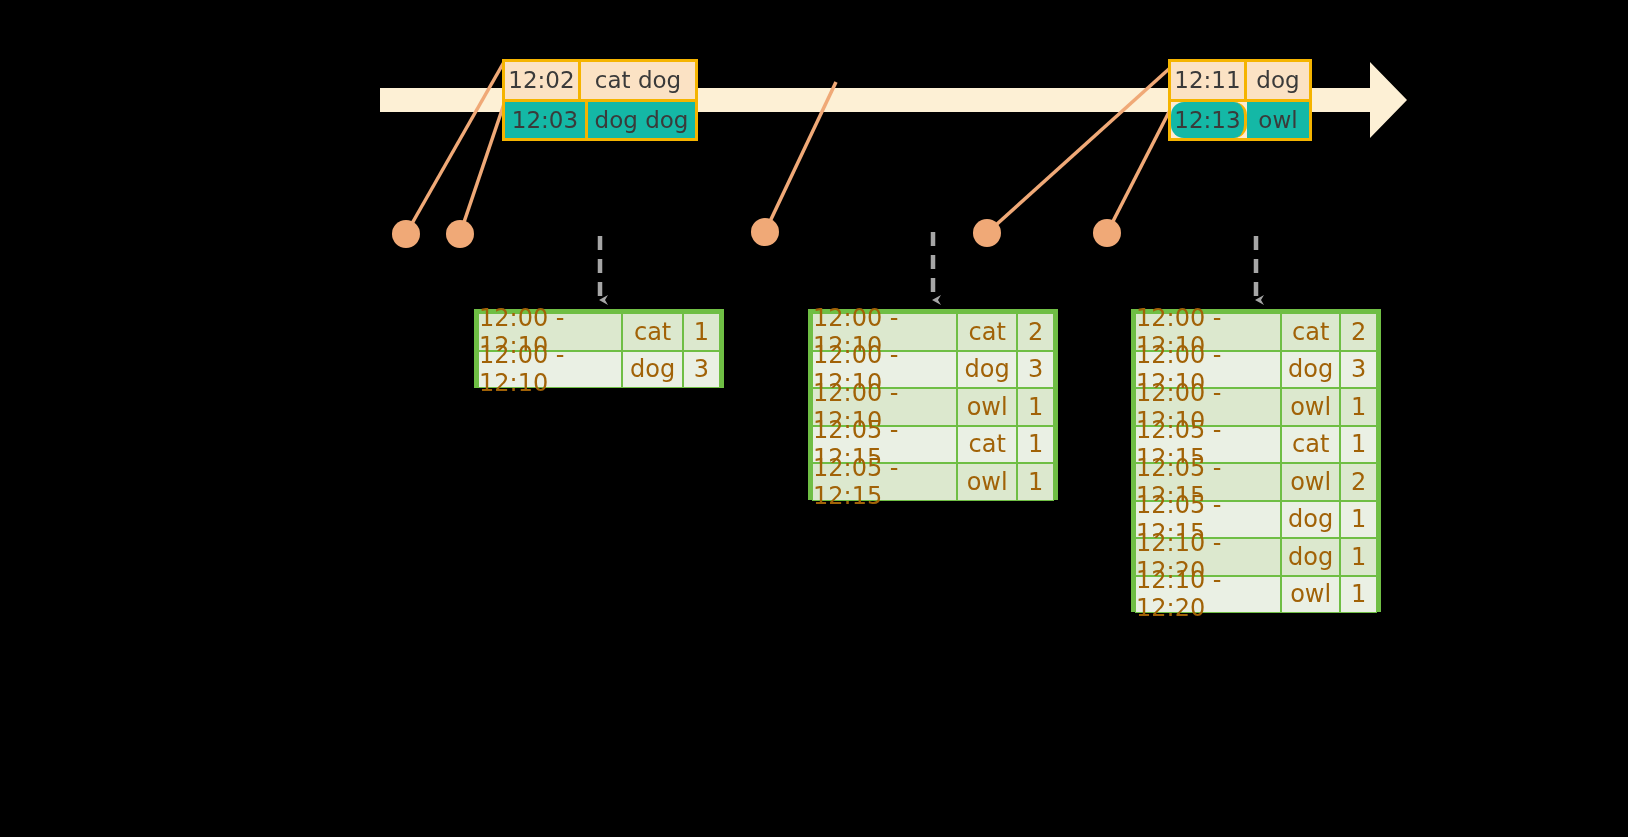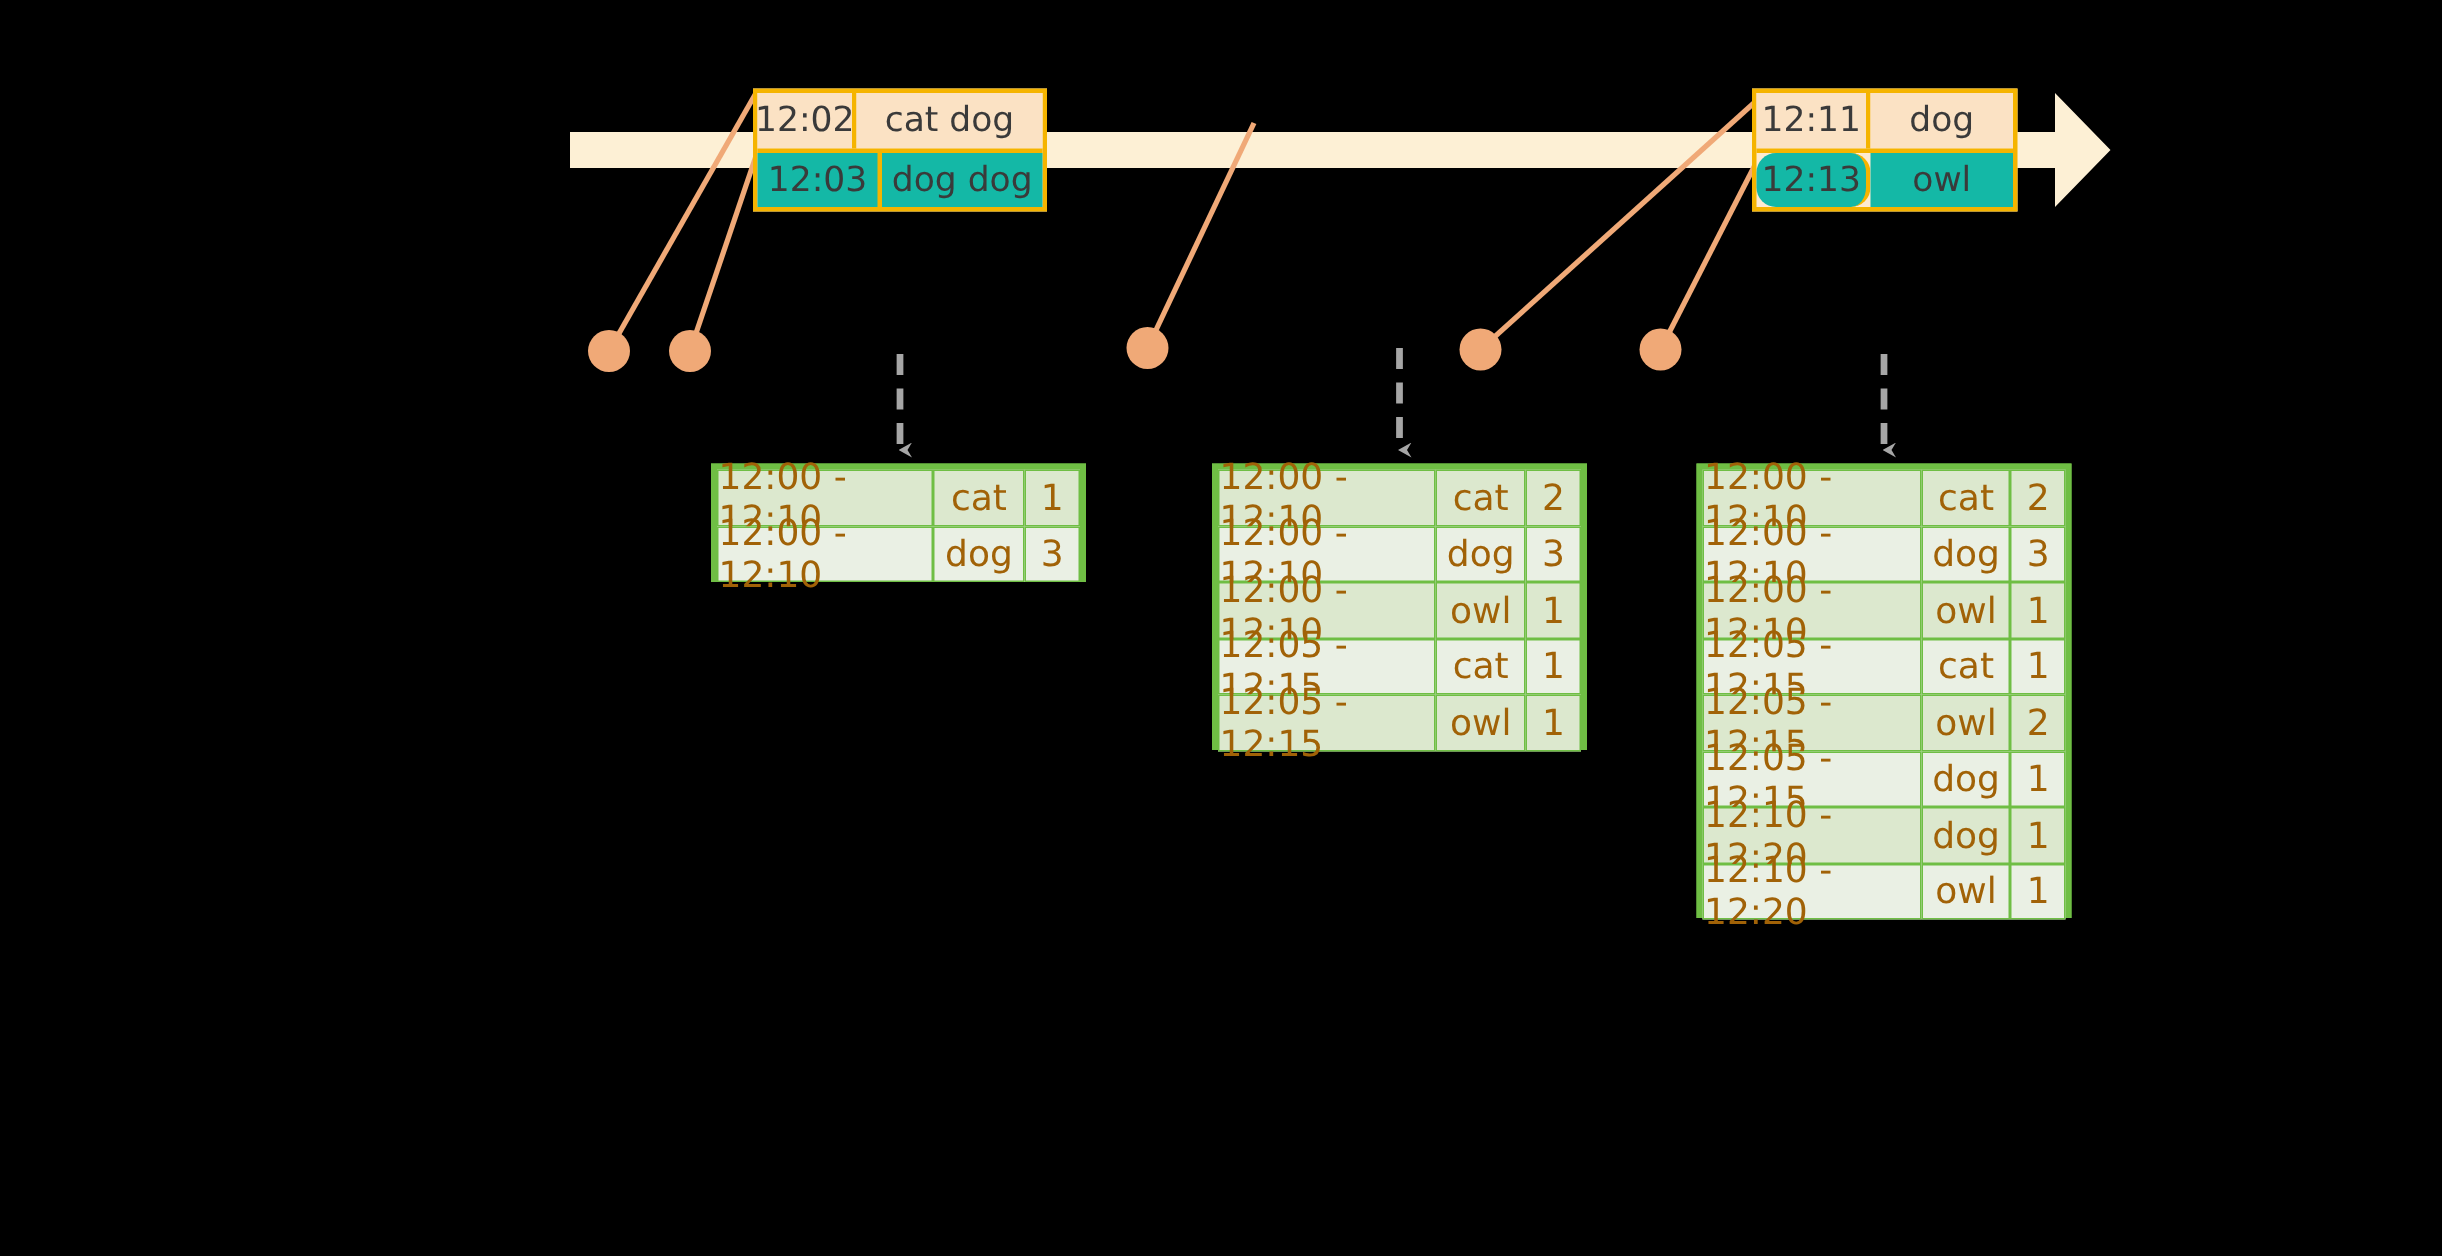--- a/index.html
+++ b/index.html
@@ -140,31 +140,31 @@
 
     <g stroke="#A6A6A6" stroke-width="4.5" fill="none" stroke-dasharray="14 9" marker-end="url(#dashHead)">
       <line x1="600" y1="236" x2="600" y2="300"></line>
       <line x1="933" y1="232" x2="933" y2="300"></line>
       <line x1="1256" y1="236" x2="1256" y2="300"></line>
     </g>
   </svg>
 
   <div class="event-box" style="left:502px; top:59px; width:196px; height:82px;">
     <div class="event-row">
-      <div class="ev-time" style="width:66px;">12:02</div>
+      <div class="ev-time" style="width:76px;">12:02</div>
       <div class="ev-words">cat dog</div>
     </div>
     <div class="event-row alt">
       <div class="ev-time" style="width:83px;">12:03</div>
       <div class="ev-words">dog dog</div>
     </div>
   </div>
 
 
-  <div class="event-box" style="left:1168px; top:59px; width:177px; height:82px;">
+  <div class="event-box" style="left:1168px; top:59px; width:144px; height:82px;">
     <div class="event-row">
       <div class="ev-time" style="width:76px;">12:11</div>
       <div class="ev-words">dog</div>
     </div>
     <div class="event-row alt">
       <div class="ev-time" style="width:76px;border-radius:13px;">12:13</div>
       <div class="ev-words">owl</div>
     </div>
   </div>
 

